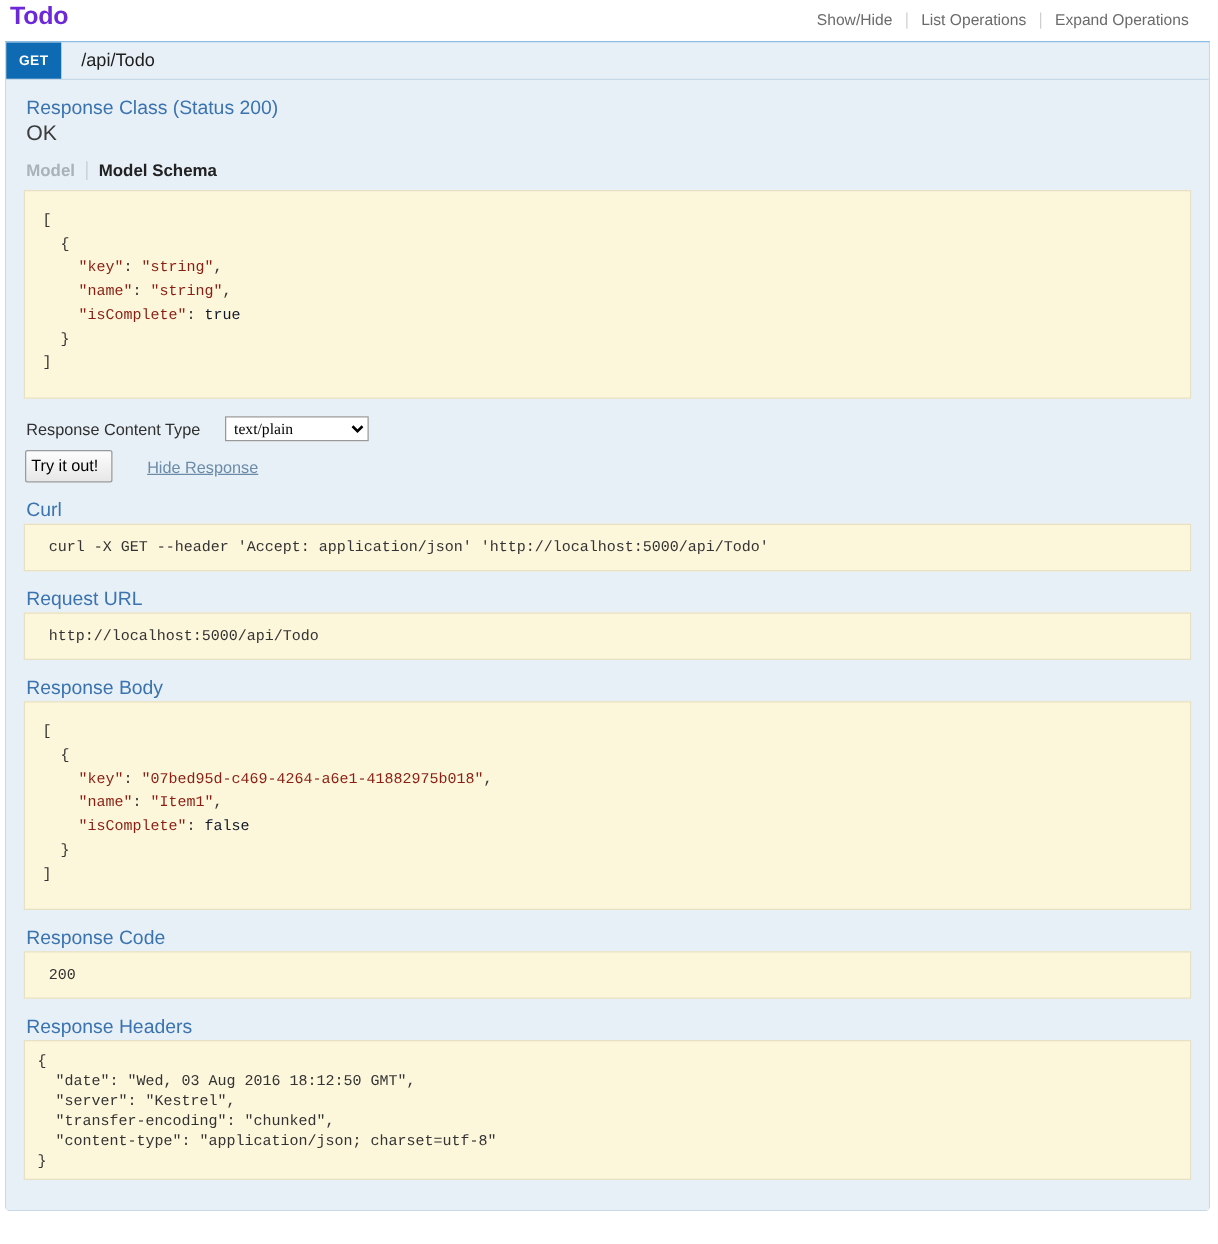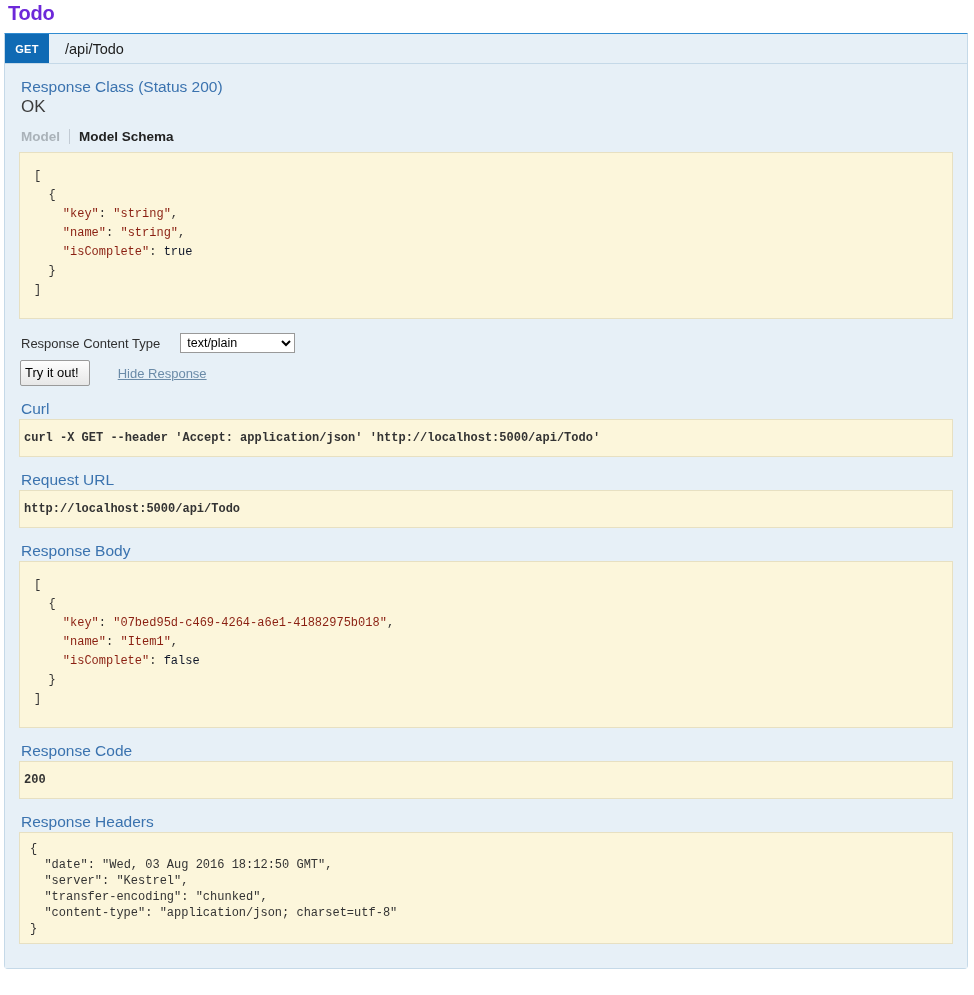--- a/index.html
+++ b/index.html
@@ -139,40 +139,40 @@
     padding: 11px 12px;
     font-family: "Liberation Mono", monospace;
     font-size: 12px;
     line-height: 19px;
     color: #333333;
     white-space: pre;
     overflow: hidden;
     box-sizing: border-box;
   }
   pre.code.schema { padding: 14px 12px 18px 14px; min-height: 130px; }
-  pre.code.oneline { padding: 9px 4px; line-height: 18px; font-weight: bold; }
+  pre.code.oneline { padding: 9px 19px; line-height: 18px; }
   pre.code.body { padding: 14px 12px 18px 14px; }
   pre.code.headers { padding: 8px 10px 6px 10px; line-height: 16px; }
 
   .tok-key { color: #8a1f11; }
   .tok-str { color: #8a1f11; }
   .tok-bool { color: #0f172a; }
   .tok-plain { color: #333333; }
 
   
   .ct-row {
     display: flex;
     align-items: center;
     margin: 14px 0 0 2px;
     font-size: 13px;
     color: #303030;
   }
   .ct-label { margin-right: 20px; }
   select.ct-select {
-    font-family: Liberation Sans, sans-serif;
+    font-family: Liberation Serif, serif;
     font-size: 12.5px;
     padding: 1px 2px;
     height: 20px;
     width: 115px;
     border: 1px solid #999999;
     background: #ffffff;
     color: #000000;
   }
 
   .submit-row {
@@ -198,20 +198,27 @@
     cursor: pointer;
   }
 
   .block-gap { height: 14px; }
 </style>
 </head>
 <body>
 
 <div class="resource-head">
   <div class="resource-title">Todo</div>
+  <div class="options">
+    <a>Show/Hide</a>
+    <span class="sep"></span>
+    <a>List Operations</a>
+    <span class="sep"></span>
+    <a>Expand Operations</a>
+  </div>
 </div>
 
 <div class="operation">
 
   <div class="op-heading">
     <div class="http-method">GET</div>
     <div class="op-path">/api/Todo</div>
   </div>
 
   <div class="op-body">

